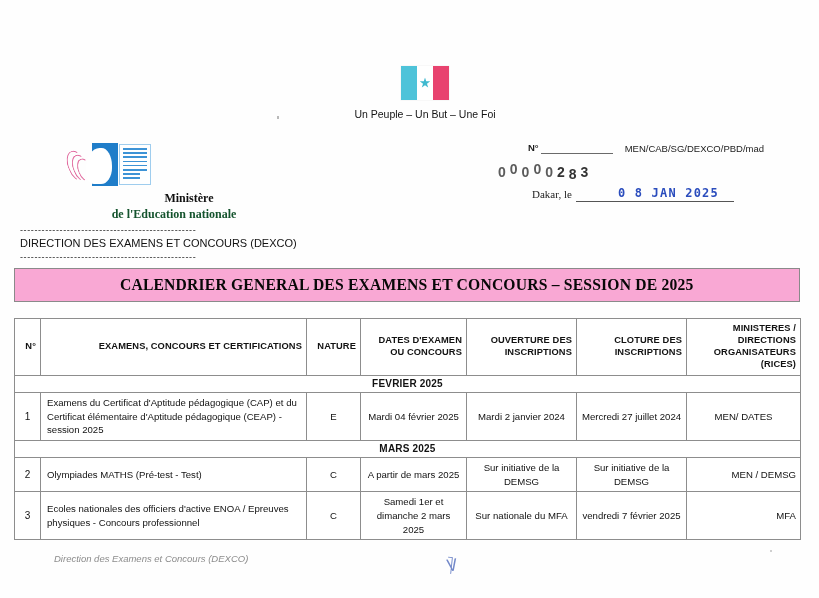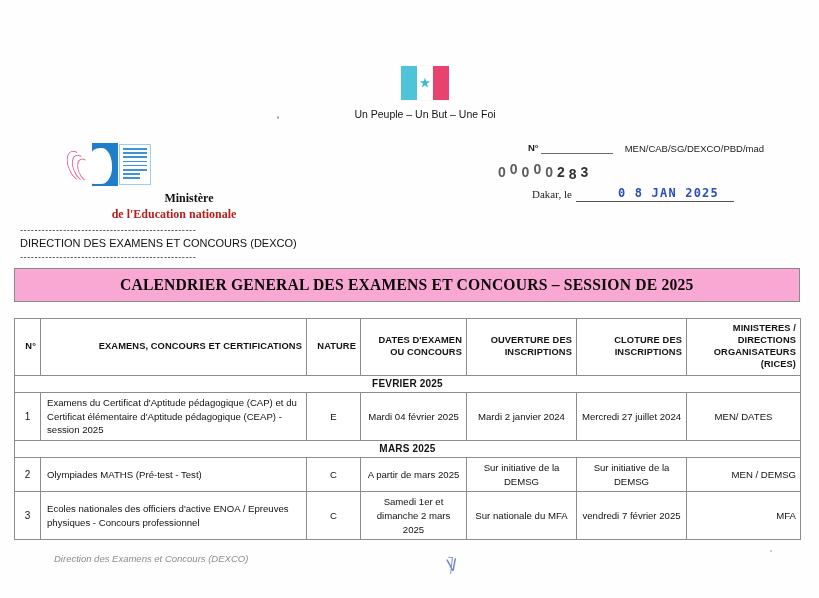--- a/index.html
+++ b/index.html
@@ -207,21 +207,21 @@
     font-size: 12px;
     color: #111;
     margin-top: 3px;
     padding-left: 38px;
   }
   .ministry-name-2 {
     text-align: center;
     font-family: "Liberation Serif", serif;
     font-weight: bold;
     font-size: 12px;
-    color: #b91c1c;
+    color: #14532d;
     margin-top: 1px;
     padding-left: 8px;
   }
   .dash-rule {
     font-family: "Liberation Sans", sans-serif;
     font-size: 9px;
     color: #1b1b1b;
     letter-spacing: 0.6px;
     margin-top: 3px;
     white-space: nowrap;

